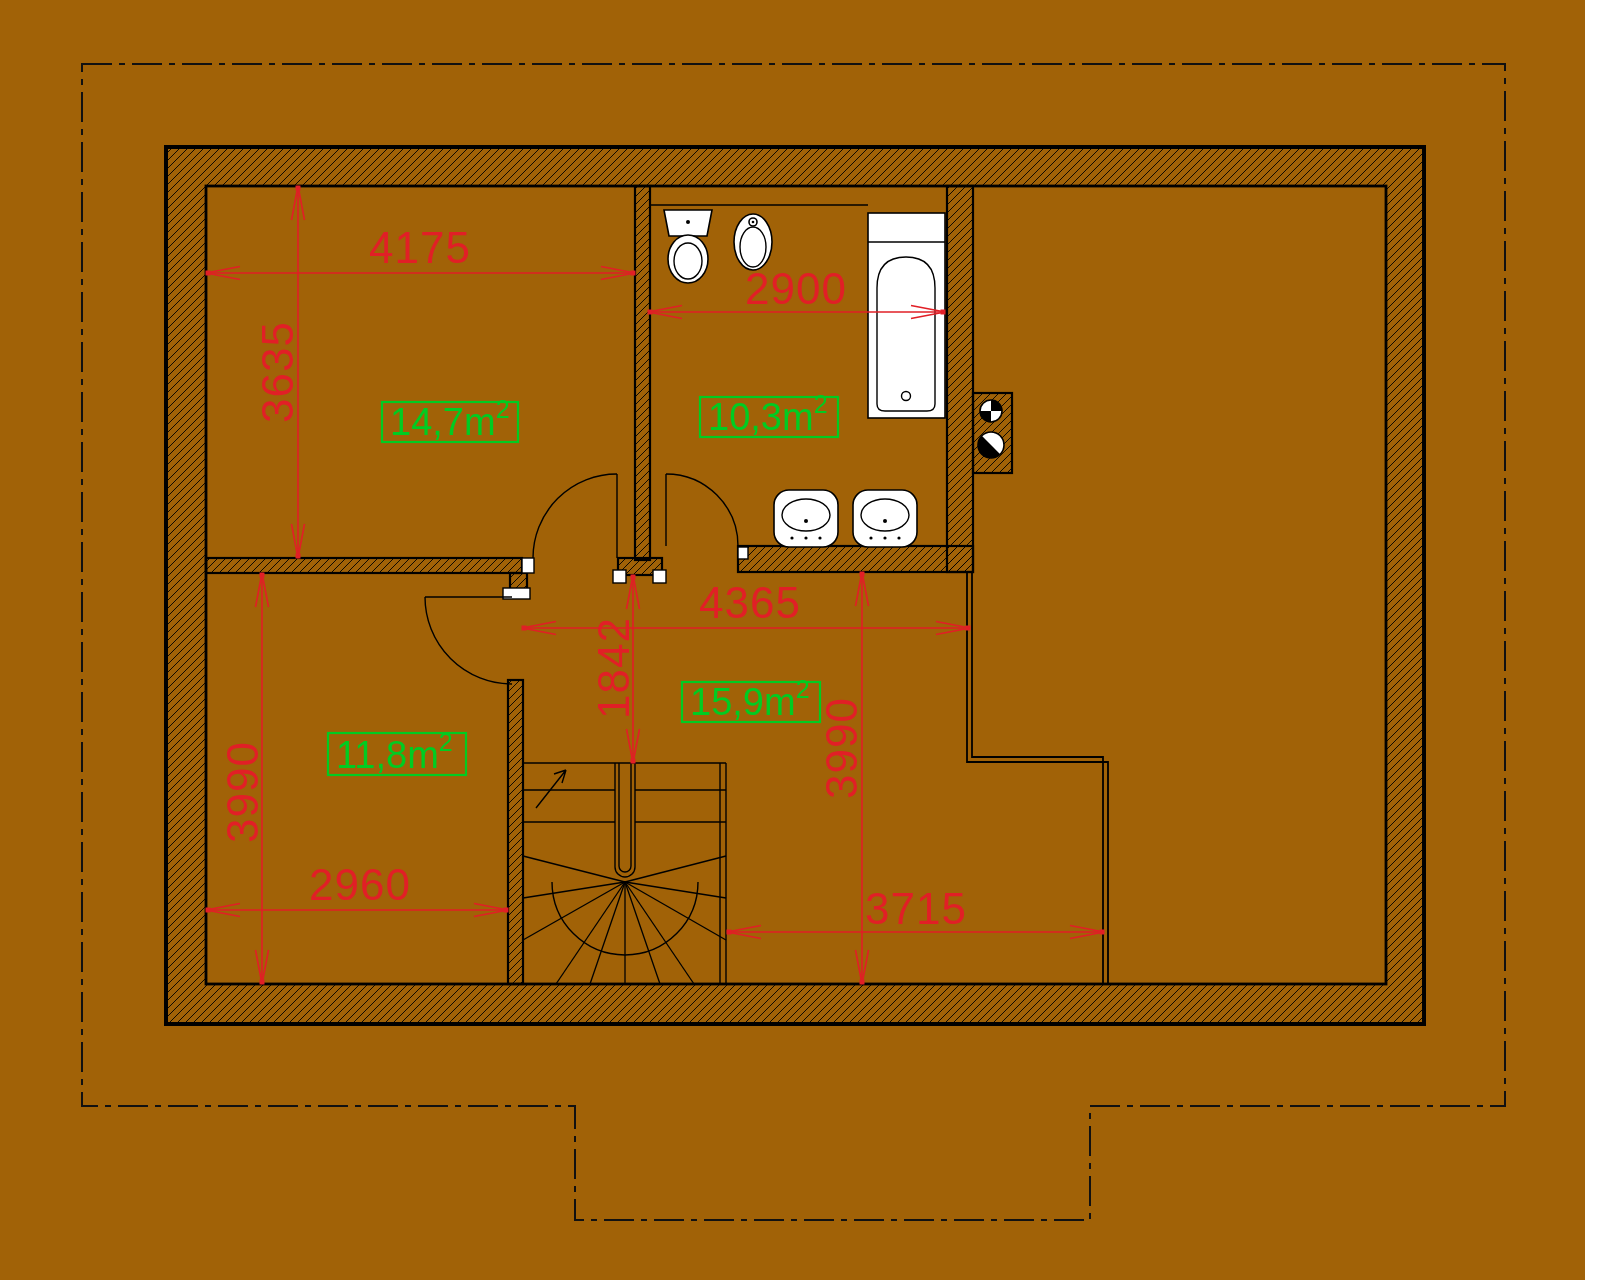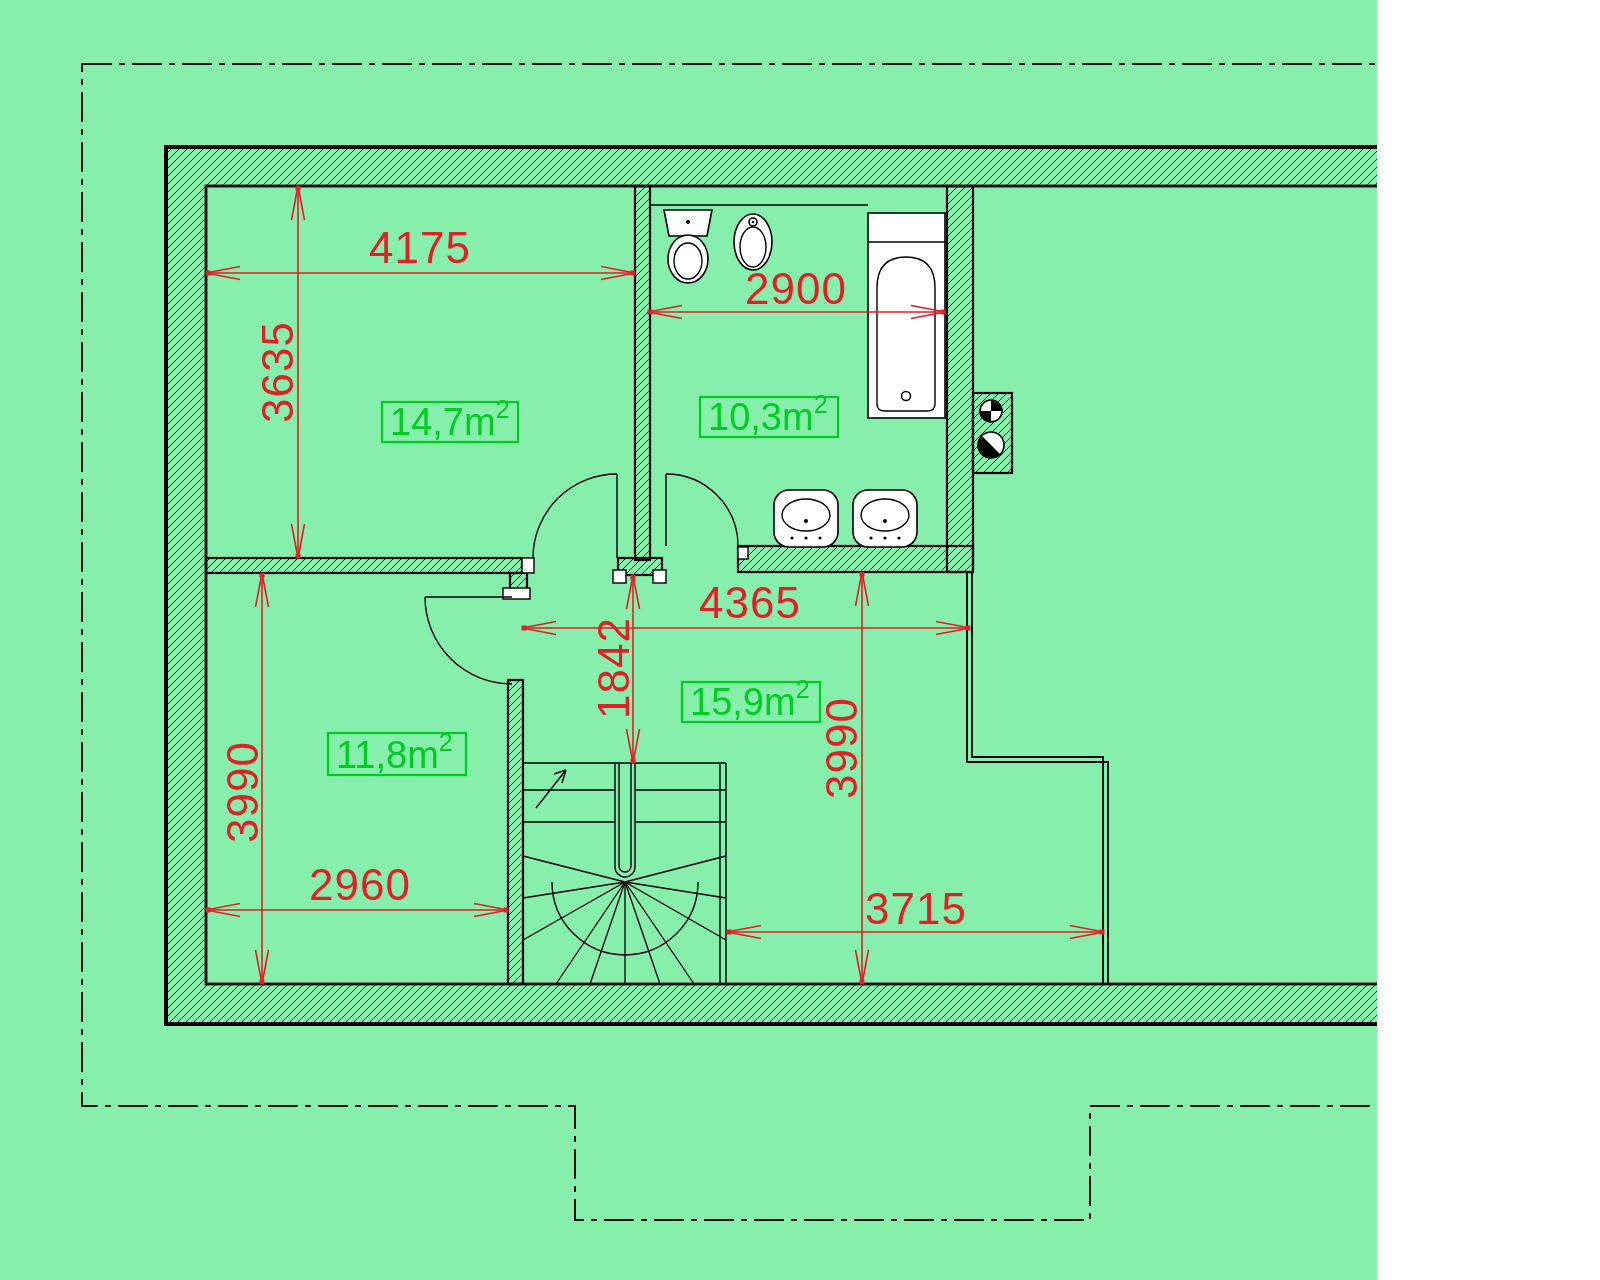--- a/index.html
+++ b/index.html
@@ -1,16 +1,16 @@
 <!DOCTYPE html>
 <html><head>
 <meta charset="utf-8">
 <style>
   html,body { margin:0; padding:0; background:#ffffff; }
-  .canvas-wrap { width:1377px; height:1280px; position:relative; background:#86efac; overflow:hidden;text-align:right; }
+  .canvas-wrap { width:1585px; height:1280px; position:relative; background:#a16207; overflow:hidden;text-align:right; }
   svg { display:block; }
 
   .site      { stroke:#111111; stroke-width:2; fill:none; stroke-dasharray:30 7 6 7; }
   .wallfill  { fill:url(#hatch); stroke:none; }
   .outline4  { fill:none; stroke:#000000; stroke-width:4; }
   .outline3  { fill:none; stroke:#000000; stroke-width:2.8; }
   .wall      { fill:url(#hatch); stroke:#000000; stroke-width:2.2; }
   .notch     { fill:#ffffff; stroke:#000000; stroke-width:1.4; }
   .thin      { stroke:#000000; stroke-width:1.4; fill:none; }
   .thin2     { stroke:#000000; stroke-width:1.8; fill:none; }

